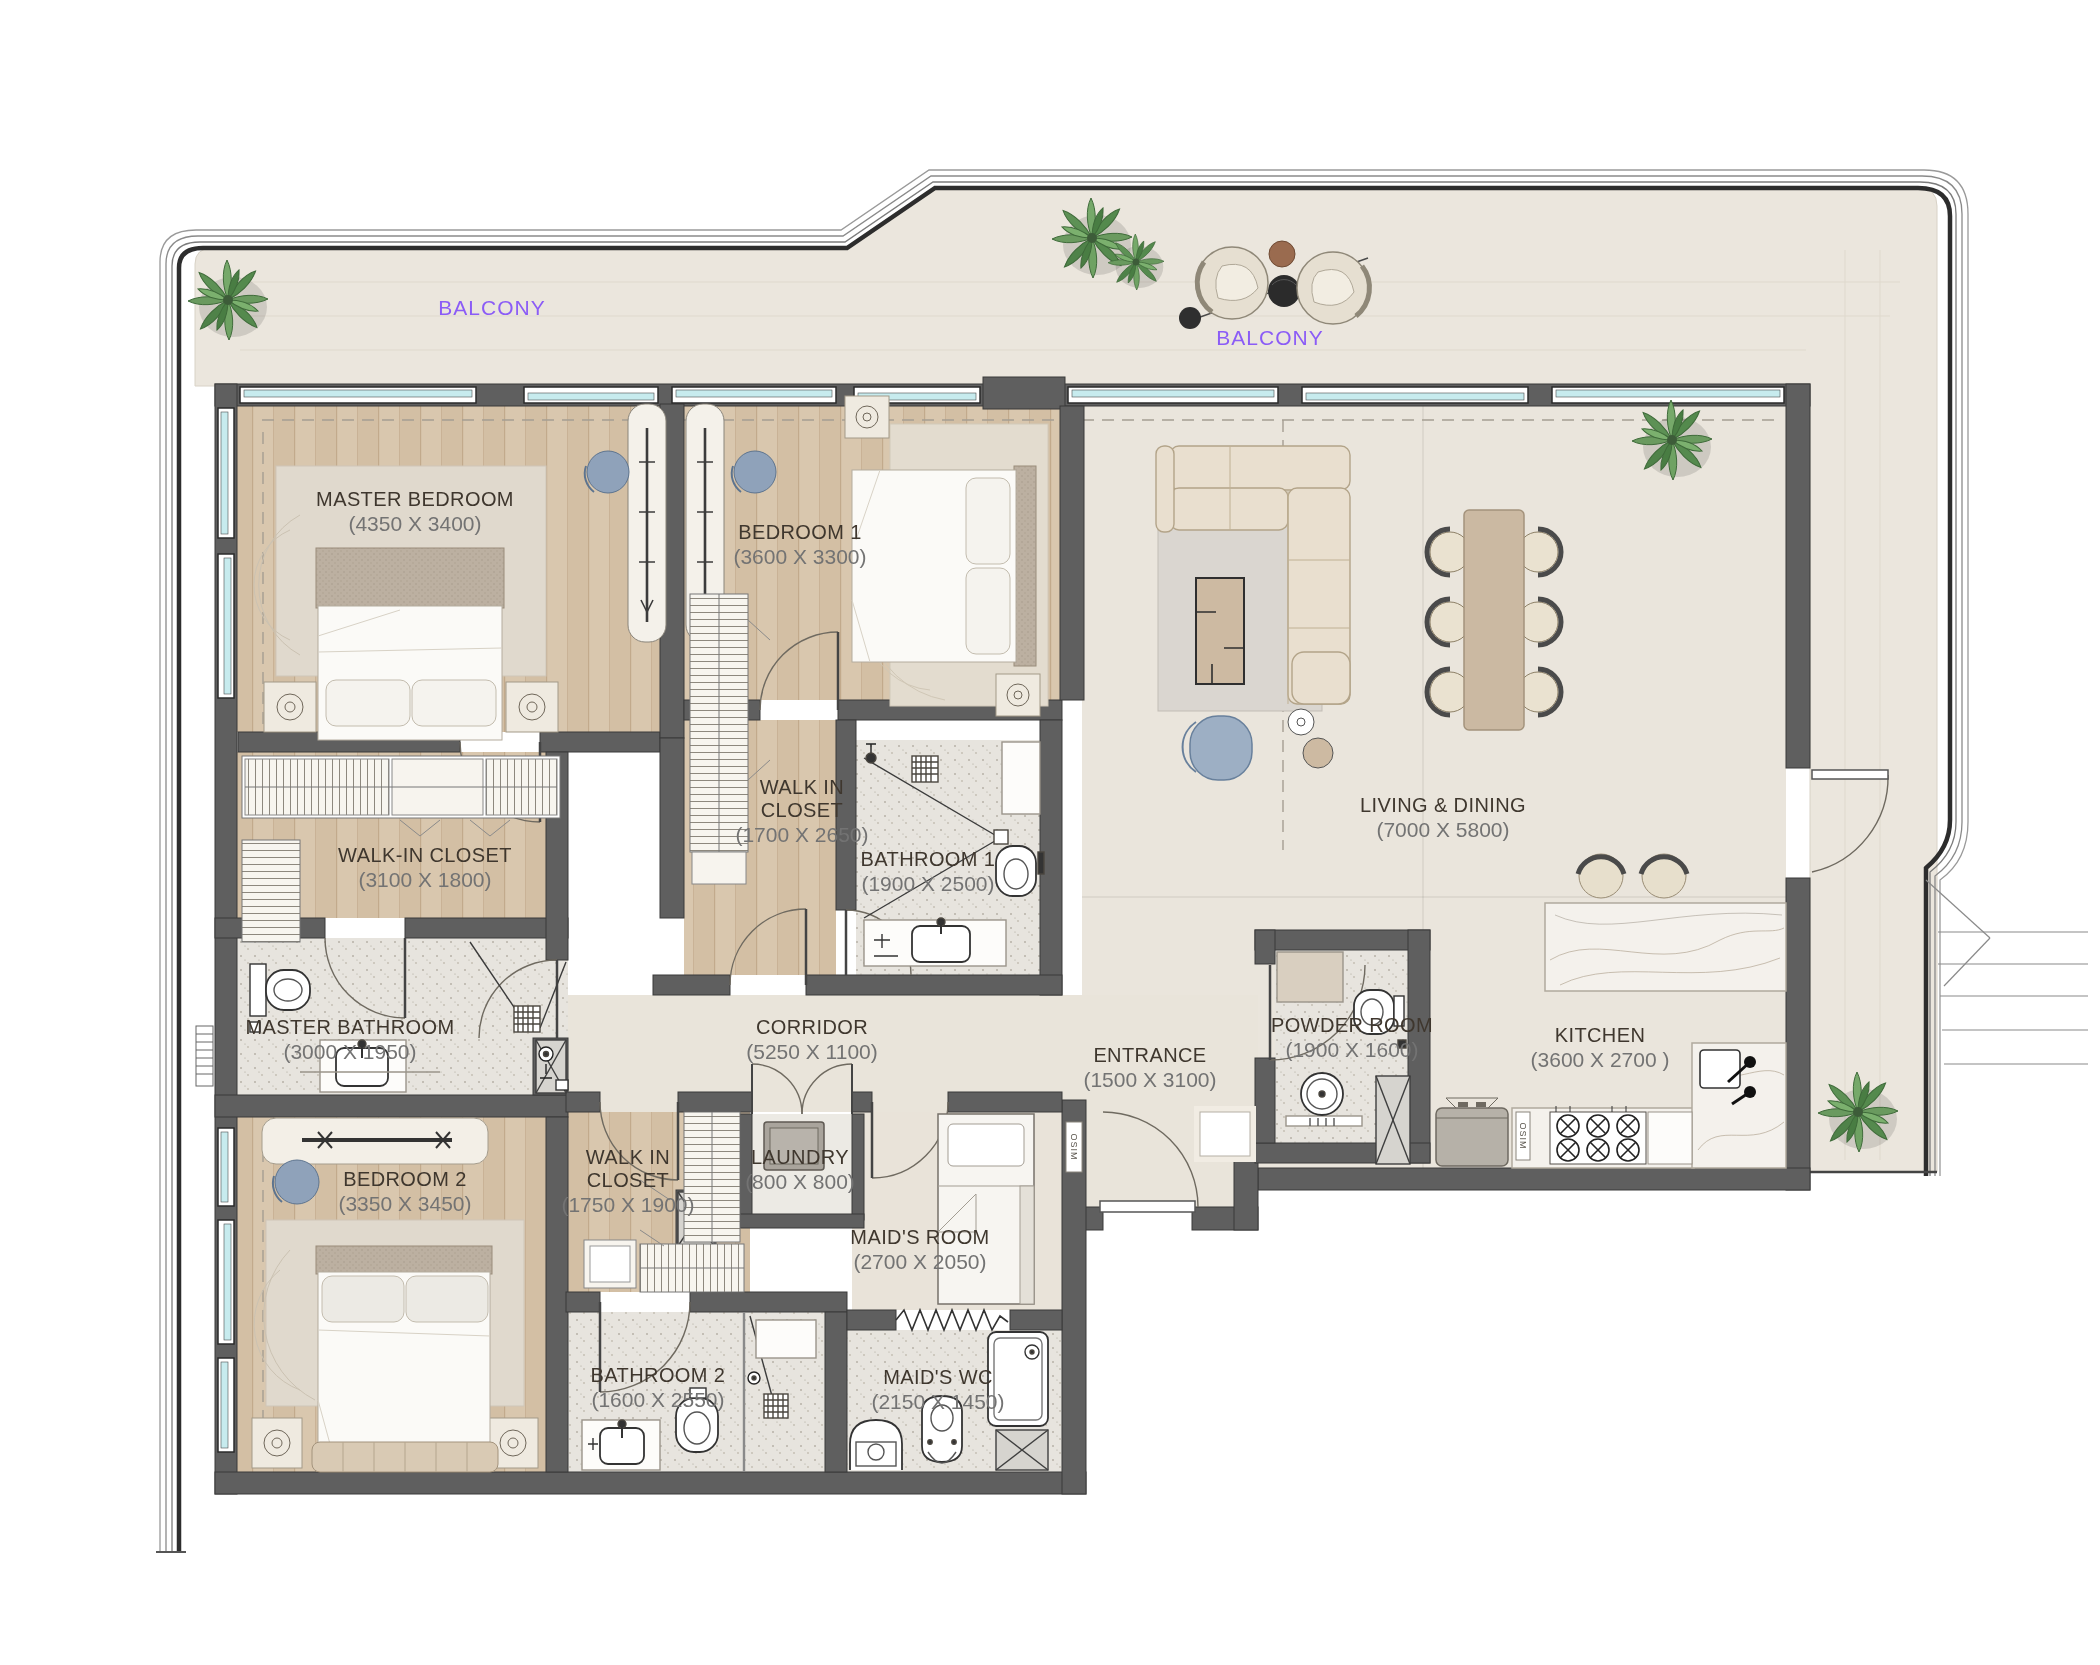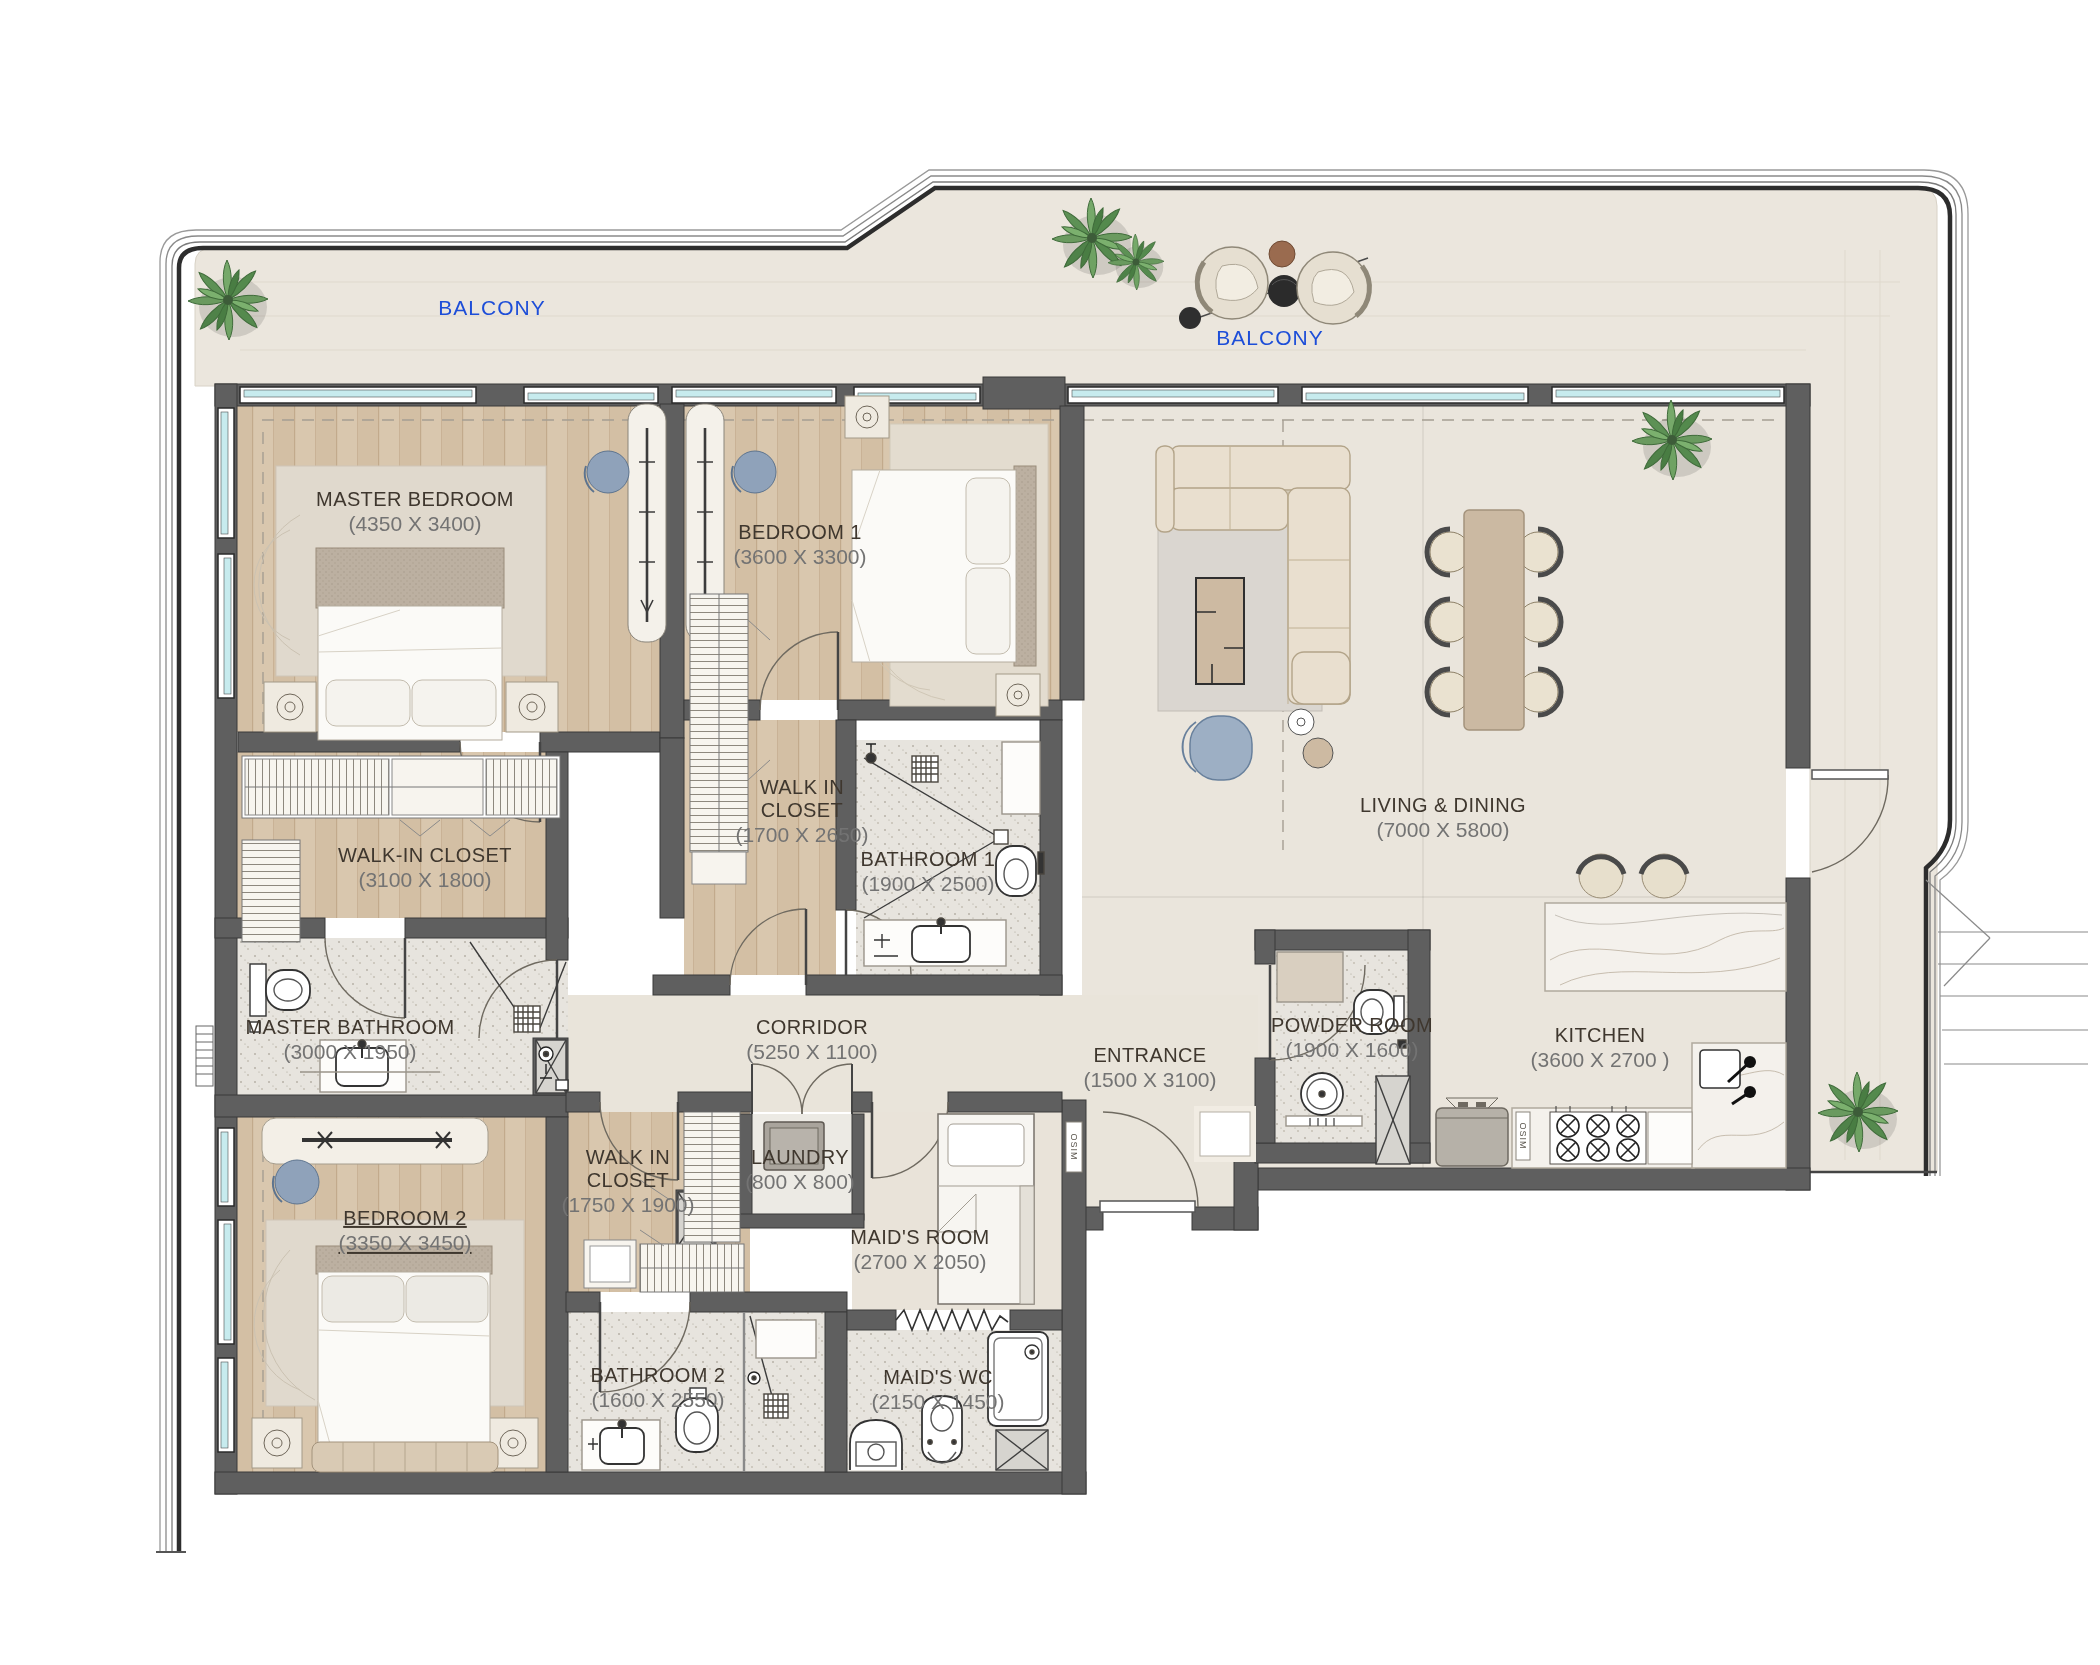--- a/index.html
+++ b/index.html
@@ -5,21 +5,21 @@
   html,body{margin:0;padding:0;background:#ffffff;}
   .plan{position:relative;width:2100px;height:1665px;background:#ffffff;overflow:hidden;
         font-family:"Liberation Sans", sans-serif;}
   .plan svg{position:absolute;left:0;top:0;z-index:1;}
   .room-label{position:absolute;transform:translate(-50%,-50%);text-align:center;
       color:#3f372e;z-index:2;line-height:1.15;}
   .room-label .nm{font-size:20px;letter-spacing:.4px;white-space:pre-line;}
   .room-label .dm{font-size:21px;margin-top:1px;color:#737373;}
   .room-label.narrow .nm{display:inline-block;width:118px;}
   .balcony-label{position:absolute;transform:translate(-50%,-50%);font-size:21px;
-      letter-spacing:1px;color:#1d4ed8;z-index:2;}
+      letter-spacing:1px;color:#8b5cf6;z-index:2;}
   .door-tag{position:absolute;transform:translate(-50%,-50%) rotate(90deg);font-size:9px;
       color:#5a554d;z-index:2;letter-spacing:1px;}
 </style>
 </head>
 <body>
 
 <div class="plan">
 <svg width="2100" height="1665" viewBox="0 0 2100 1665">
   <defs>
     <pattern id="wood" width="42" height="300" patternUnits="userSpaceOnUse">
@@ -620,21 +620,21 @@
     <div class="dm">(1700 X 2650)</div>
   </div>
   <div class="room-label" style="left:928px;top:872px;">
     <div class="nm">BATHROOM 1</div>
     <div class="dm">(1900 X 2500)</div>
   </div>
   <div class="room-label" style="left:350px;top:1040px;">
     <div class="nm">MASTER BATHROOM</div>
     <div class="dm">(3000 X 1950)</div>
   </div>
-  <div class="room-label" style="left:405px;top:1231px;text-decoration:underline;">
+  <div class="room-label" style="left:405px;top:1192px;">
     <div class="nm">BEDROOM 2</div>
     <div class="dm">(3350 X 3450)</div>
   </div>
   <div class="room-label narrow" style="left:628px;top:1182px;">
     <div class="nm">WALK IN CLOSET</div>
     <div class="dm">(1750 X 1900)</div>
   </div>
   <div class="room-label" style="left:800px;top:1170px;">
     <div class="nm">LAUNDRY</div>
     <div class="dm">(800 X 800)</div>

